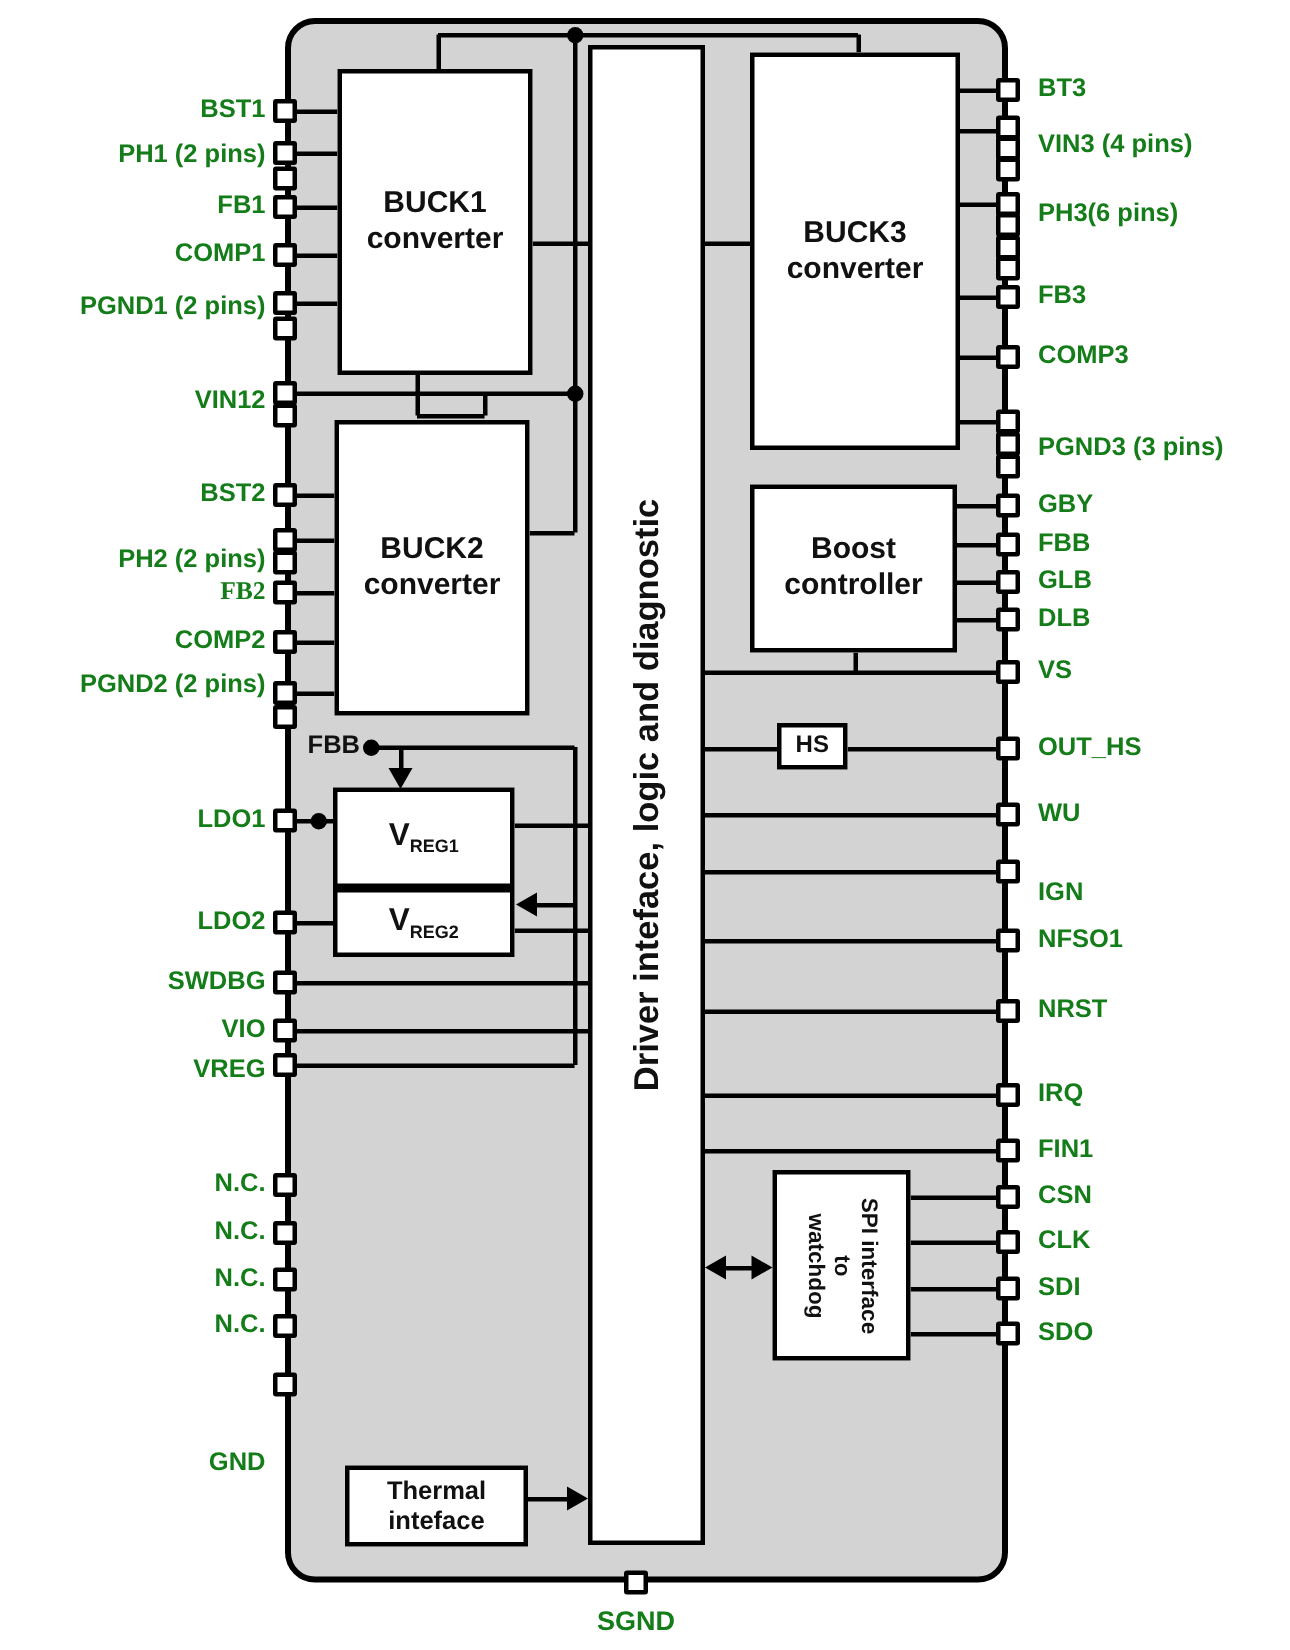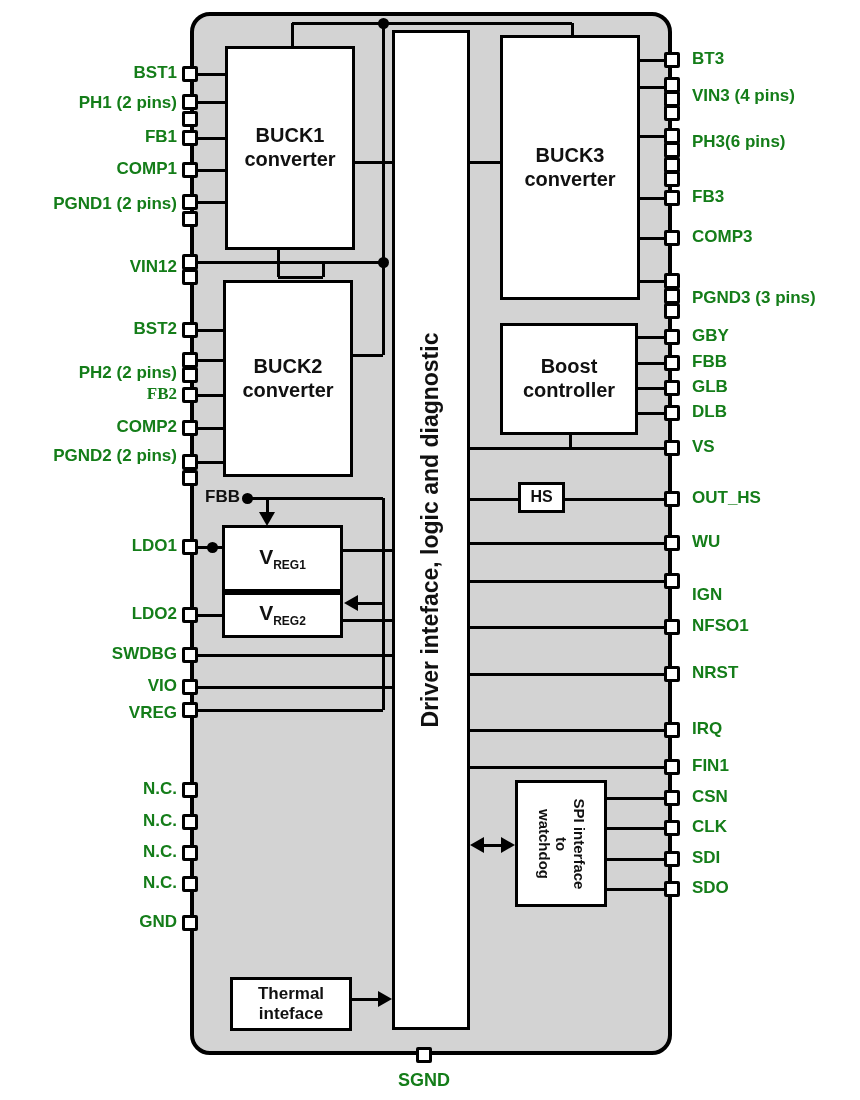--- a/index.html
+++ b/index.html
@@ -237,21 +237,21 @@
       <div class="lbl lbl-left" style="right: 683px; top: 457px;">PGND2 (2 pins)</div>
       <div class="lbl lbl-left" style="right: 683px; top: 547px;">LDO1</div>
       <div class="lbl lbl-left" style="right: 683px; top: 615px;">LDO2</div>
       <div class="lbl lbl-left" style="right: 683px; top: 655px;">SWDBG</div>
       <div class="lbl lbl-left" style="right: 683px; top: 687px;">VIO</div>
       <div class="lbl lbl-left" style="right: 683px; top: 714px;">VREG</div>
       <div class="lbl lbl-left" style="right: 683px; top: 790px;">N.C.</div>
       <div class="lbl lbl-left" style="right: 683px; top: 822px;">N.C.</div>
       <div class="lbl lbl-left" style="right: 683px; top: 853px;">N.C.</div>
       <div class="lbl lbl-left" style="right: 683px; top: 884px;">N.C.</div>
-      <div class="lbl lbl-left" style="right: 683px; top: 923px; margin-left: 19px;">GND</div>
+      <div class="lbl lbl-left" style="right: 683px; top: 976px; margin-left: 19px;">GND</div>
       <div class="lbl" style="left: 692px; top: 60px;">BT3</div>
       <div class="lbl" style="left: 692px; top: 97px;">VIN3 (4 pins)</div>
       <div class="lbl" style="left: 692px; top: 143px;">PH3(6 pins)</div>
       <div class="lbl" style="left: 692px; top: 198px;">FB3</div>
       <div class="lbl" style="left: 692px; top: 238px;">COMP3</div>
       <div class="lbl" style="left: 692px; top: 299px;">PGND3 (3 pins)</div>
       <div class="lbl" style="left: 692px; top: 337px;">GBY</div>
       <div class="lbl" style="left: 692px; top: 363px;">FBB</div>
       <div class="lbl" style="left: 692px; top: 388px;">GLB</div>
       <div class="lbl" style="left: 692px; top: 413px;">DLB</div>

